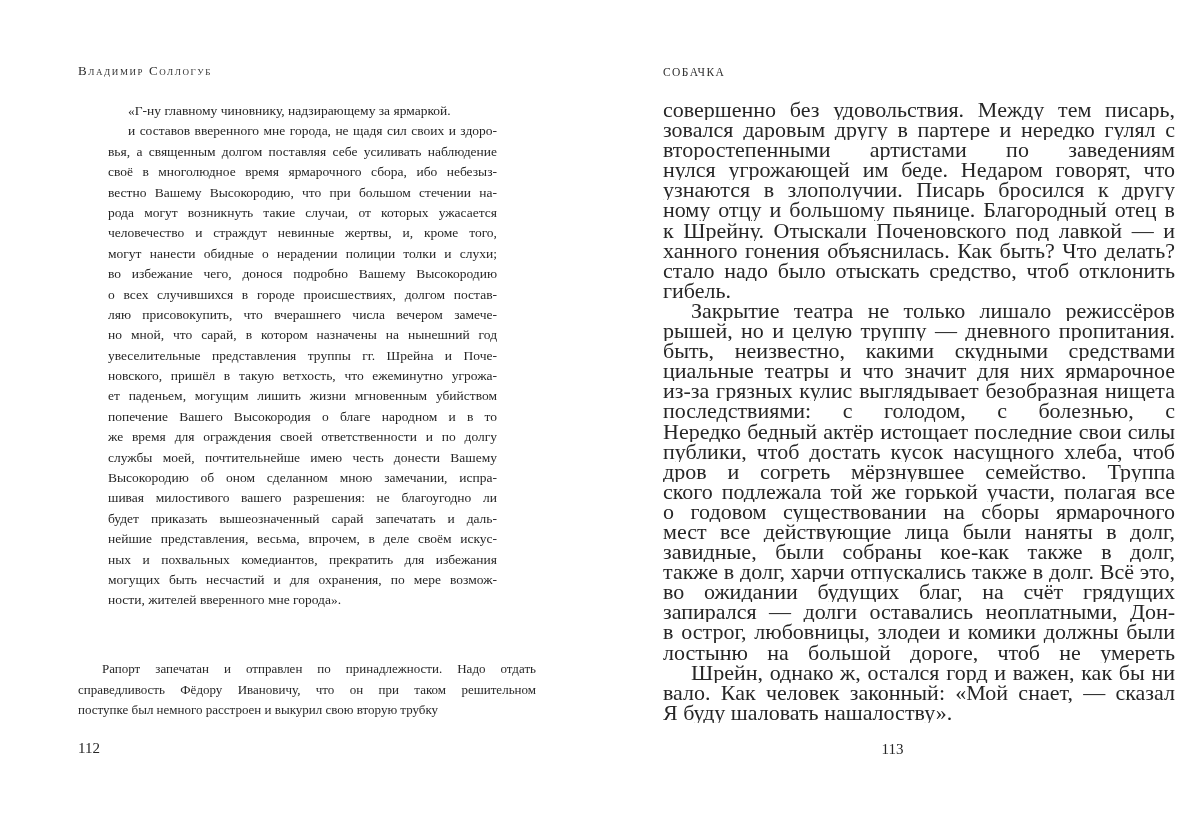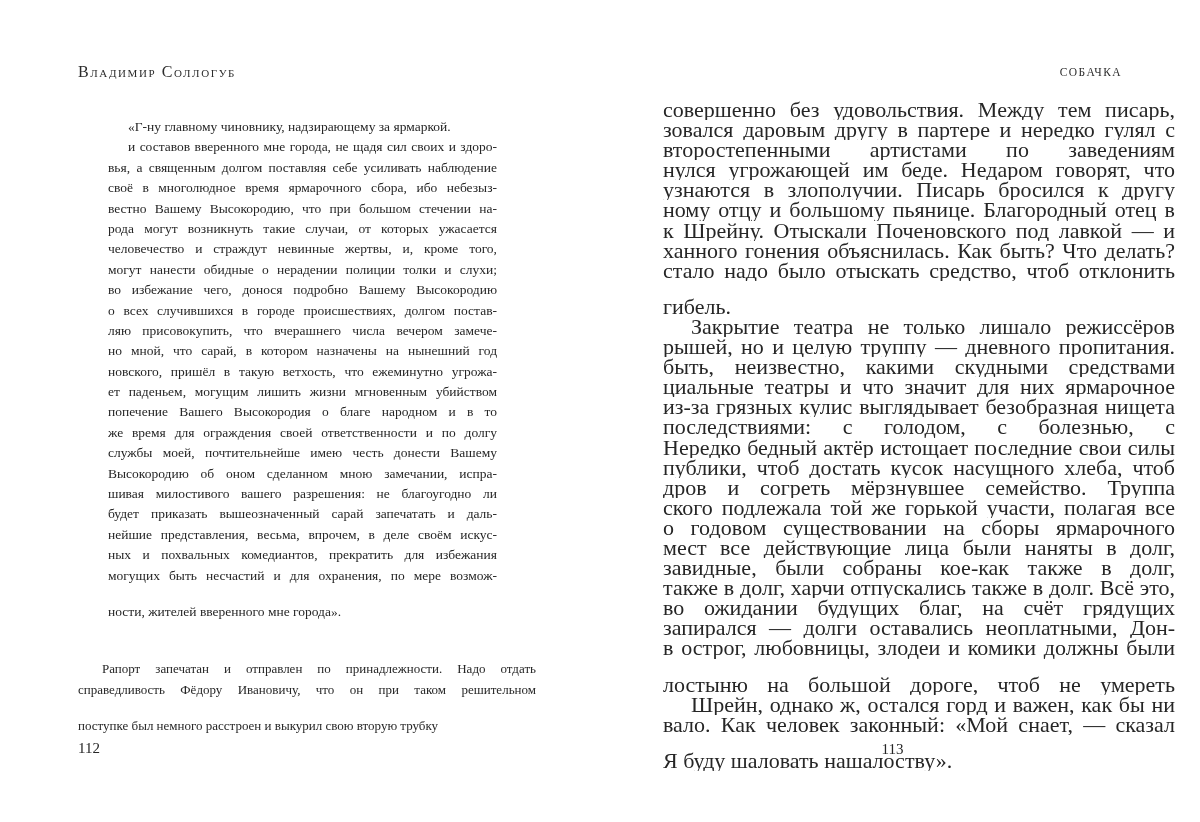--- a/index.html
+++ b/index.html
@@ -14,45 +14,43 @@
     background: #ffffff;
     overflow: hidden;
     font-family: "Liberation Serif", "DejaVu Serif", serif;
     color: #262626;
   }
   .abs { position: absolute; }
 
   
   .header-left {
     left: 78px; top: 63px;
-    font-size: 16px;
+    font-size: 13px;
     font-variant: small-caps;
     letter-spacing: 1.6px;
     color: #2c2c2c;
   }
   .header-right {
     left: 663px; top: 66px;
     width: 459px;
-    text-align: right;
     font-size: 11.5px;
     letter-spacing: 1.4px;
     color: #2c2c2c;
   }
 
   
   .textblock .line {
     line-height: var(--lh);
     height: var(--lh);
     overflow: hidden;
     text-align: justify;
     text-align-last: justify;
   }
   .textblock .line.last {
     text-align-last: left;
-    margin-top: 16px;
   }
   .textblock .para.indent .line:first-child {
     text-indent: var(--ind);
   }
 
   .quote-block {
     left: 108px; top: 101px;
     width: 389px;
     font-size: 13.5px;
     --lh: 20.4px;
@@ -102,20 +100,21 @@
           <div class="line">вья, а священным долгом поставляя себе усиливать наблюдение</div>
           <div class="line">своё в многолюдное время ярмарочного сбора, ибо небезыз-</div>
           <div class="line">вестно Вашему Высокородию, что при большом стечении на-</div>
           <div class="line">рода могут возникнуть такие случаи, от которых ужасается</div>
           <div class="line">человечество и страждут невинные жертвы, и, кроме того,</div>
           <div class="line">могут нанести обидные о нерадении полиции толки и слухи;</div>
           <div class="line">во избежание чего, донося подробно Вашему Высокородию</div>
           <div class="line">о всех случившихся в городе происшествиях, долгом постав-</div>
           <div class="line">ляю присовокупить, что вчерашнего числа вечером замече-</div>
           <div class="line">но мной, что сарай, в котором назначены на нынешний год</div>
+          <div class="line">увеселительные представления труппы гг. Шрейна и Поче-</div>
           <div class="line">новского, пришёл в такую ветхость, что ежеминутно угрожа-</div>
           <div class="line">ет паденьем, могущим лишить жизни мгновенным убийством</div>
           <div class="line">попечение Вашего Высокородия о благе народном и в то</div>
           <div class="line">же время для ограждения своей ответственности и по долгу</div>
           <div class="line">службы моей, почтительнейше имею честь донести Вашему</div>
           <div class="line">Высокородию об оном сделанном мною замечании, испра-</div>
           <div class="line">шивая милостивого вашего разрешения: не благоугодно ли</div>
           <div class="line">будет приказать вышеозначенный сарай запечатать и даль-</div>
           <div class="line">нейшие представления, весьма, впрочем, в деле своём искус-</div>
           <div class="line">ных и похвальных комедиантов, прекратить для избежания</div>

